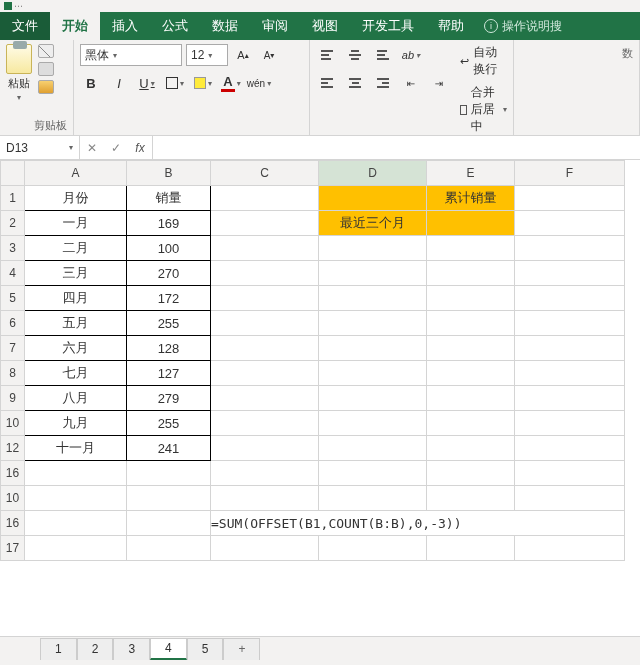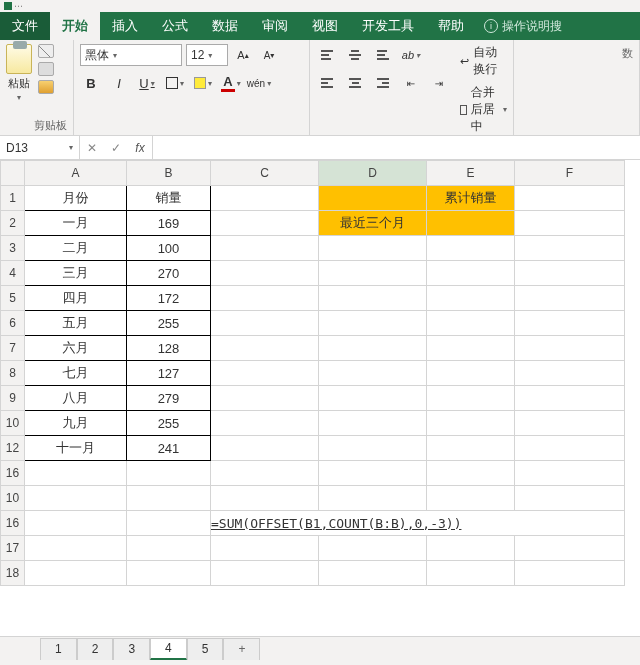--- a/index.html
+++ b/index.html
@@ -60,21 +60,21 @@
   .sheet { position:relative; background:#fff; overflow:hidden; height: calc(665px - 12px - 28px - 96px - 24px - 24px - 5px );}
   .grid { border-collapse:collapse; table-layout:fixed; }
   .grid th, .grid td { border:1px solid #d4d4d4; font-size:13px; padding:0; height:25px; overflow:hidden; white-space:nowrap;}
   .grid th { background:#f3f2f1; font-weight:normal; color:#444; text-align:center; font-size:12px;}
   .corner { width:24px; }
   .rowhdr { width:24px; text-align:center; background:#f3f2f1;}
   .colA { width:102px;} .colB { width:84px;} .colC { width:108px;} .colD { width:108px;} .colE { width:88px;} .colF { width:110px;}
   .cell { padding: 0 4px; text-align:center; position:relative;}
   .databorder { border:1px solid #000 !important; }
   .orange { background:#ffc000;margin-top:48px; }
-  .leftover { text-align:left; overflow:visible;text-decoration:underline; }
+  .leftover { text-align:left; overflow:visible; }
   .active-cell { outline:2px solid #217346; outline-offset:-1px;}
   .colhdr-active, .rowhdr-active { background:#d5e3d5 !important; color:#217346;}
 
   
   .sheettabs { background:#f3f2f1; border-top:1px solid #d4d4d4; height:24px; display:flex; align-items:center; padding-left:40px; gap:0;}
   .stab { padding:0 14px; height:22px; display:flex; align-items:center; border:1px solid #ccc; border-bottom:none; font-size:12px; background:#eee; cursor:pointer;}
   .stab.active { background:#fff; border-bottom:2px solid #217346;}
   .stab.add { color:#666;}
 
   
@@ -385,29 +385,20 @@
         </tr>
     <tr>
           <th class="rowhdr">17</th>
       <td class="cell"></td>
           <td class="cell"></td>
           <td class="cell"></td>
           <td class="cell"></td>
           <td class="cell"></td>
           <td class="cell"></td>
         </tr>
-    <tr>
-          <th class="rowhdr">18</th>
-      <td class="cell"></td>
-          <td class="cell"></td>
-          <td class="cell"></td>
-          <td class="cell"></td>
-          <td class="cell"></td>
-          <td class="cell"></td>
-        </tr>
   </tbody>
     </table>
 </div>
 
 <div class="sheettabs">
   <div class="stab">1</div>
   <div class="stab">2</div>
   <div class="stab">3</div>
   <div class="stab active">4</div>
   <div class="stab">5</div>

